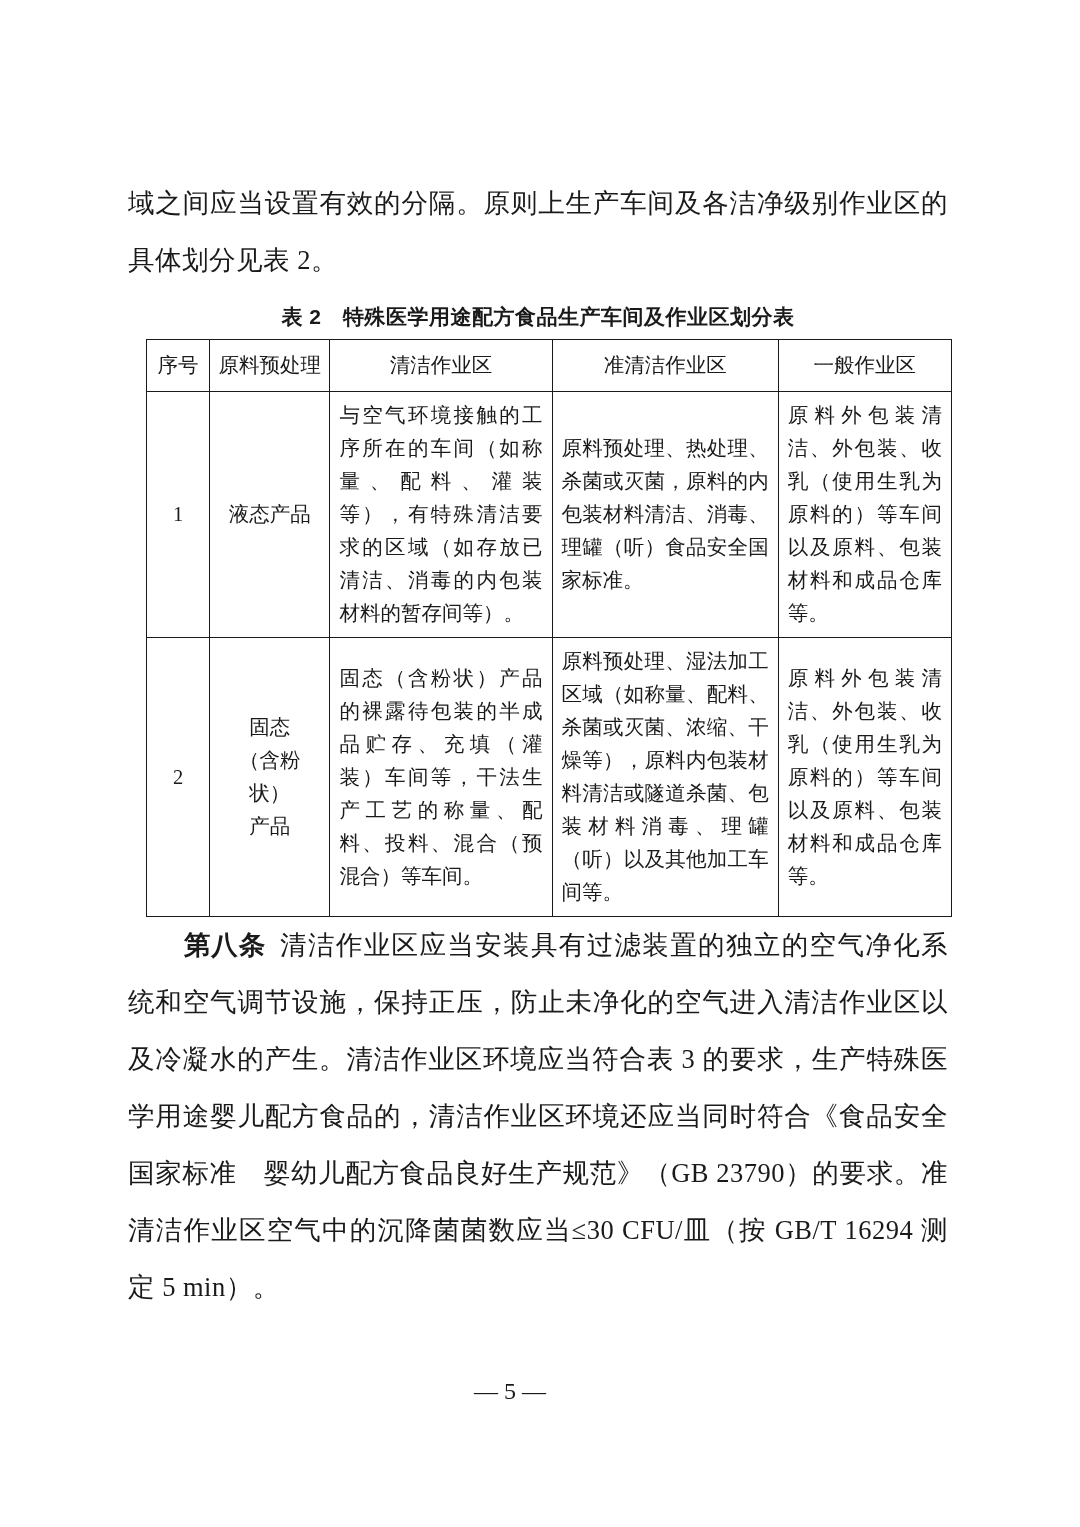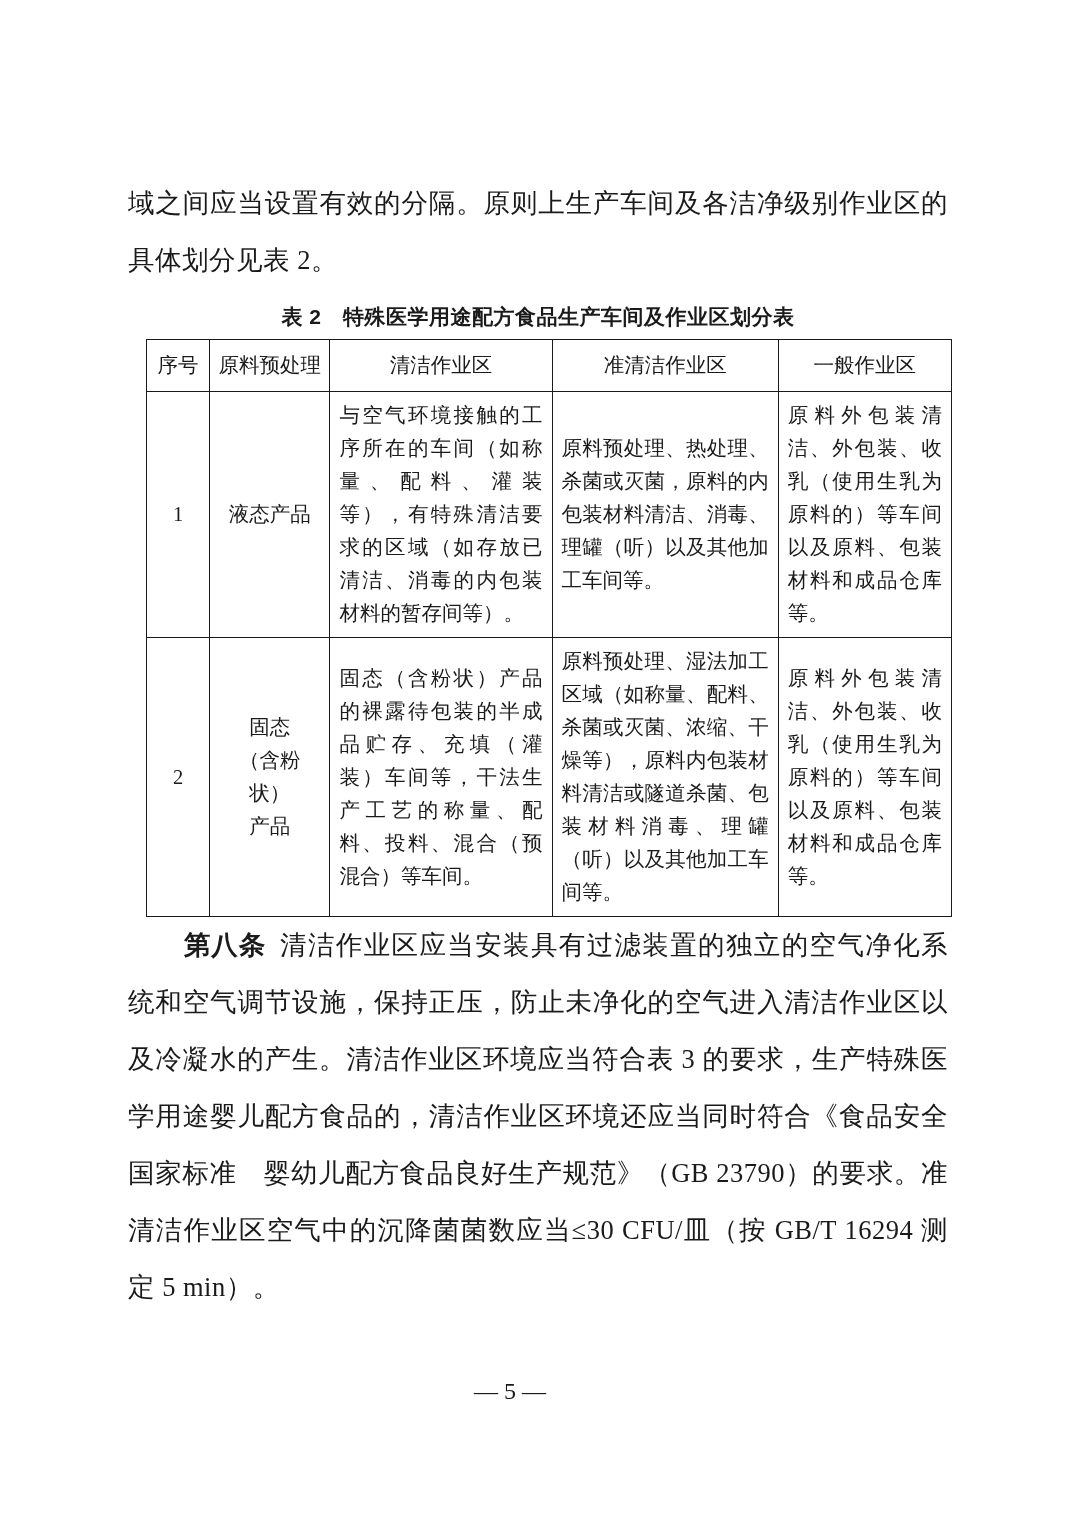--- a/index.html
+++ b/index.html
@@ -130,21 +130,21 @@
           <th>清洁作业区</th>
           <th>准清洁作业区</th>
           <th>一般作业区</th>
         </tr>
       </thead>
       <tbody>
         <tr>
           <td class="cell-center">1</td>
           <td class="cell-center">液态产品</td>
           <td class="cell-body">与空气环境接触的工序所在的车间（如称量、配料、灌装等），有特殊清洁要求的区域（如存放已清洁、消毒的内包装材料的暂存间等）。</td>
-          <td class="cell-body">原料预处理、热处理、杀菌或灭菌，原料的内包装材料清洁、消毒、理罐（听）以及其他加工车间等。</td>
+          <td class="cell-body">原料预处理、热处理、杀菌或灭菌，原料的内包装材料清洁、消毒、理罐（听）食品安全国家标准。</td>
           <td class="cell-body">原料外包装清洁、外包装、收乳（使用生乳为原料的）等车间以及原料、包装材料和成品仓库等。</td>
         </tr>
         <tr>
           <td class="cell-center">2</td>
           <td class="cell-center" style="white-space: pre-line;">固态
 （含粉状）
 产品</td>
           <td class="cell-body">固态（含粉状）产品的裸露待包装的半成品贮存、充填（灌装）车间等，干法生产工艺的称量、配料、投料、混合（预混合）等车间。</td>
           <td class="cell-body">原料预处理、湿法加工区域（如称量、配料、杀菌或灭菌、浓缩、干燥等），原料内包装材料清洁或隧道杀菌、包装材料消毒、理罐（听）以及其他加工车间等。</td>
           <td class="cell-body">原料外包装清洁、外包装、收乳（使用生乳为原料的）等车间以及原料、包装材料和成品仓库等。</td>

